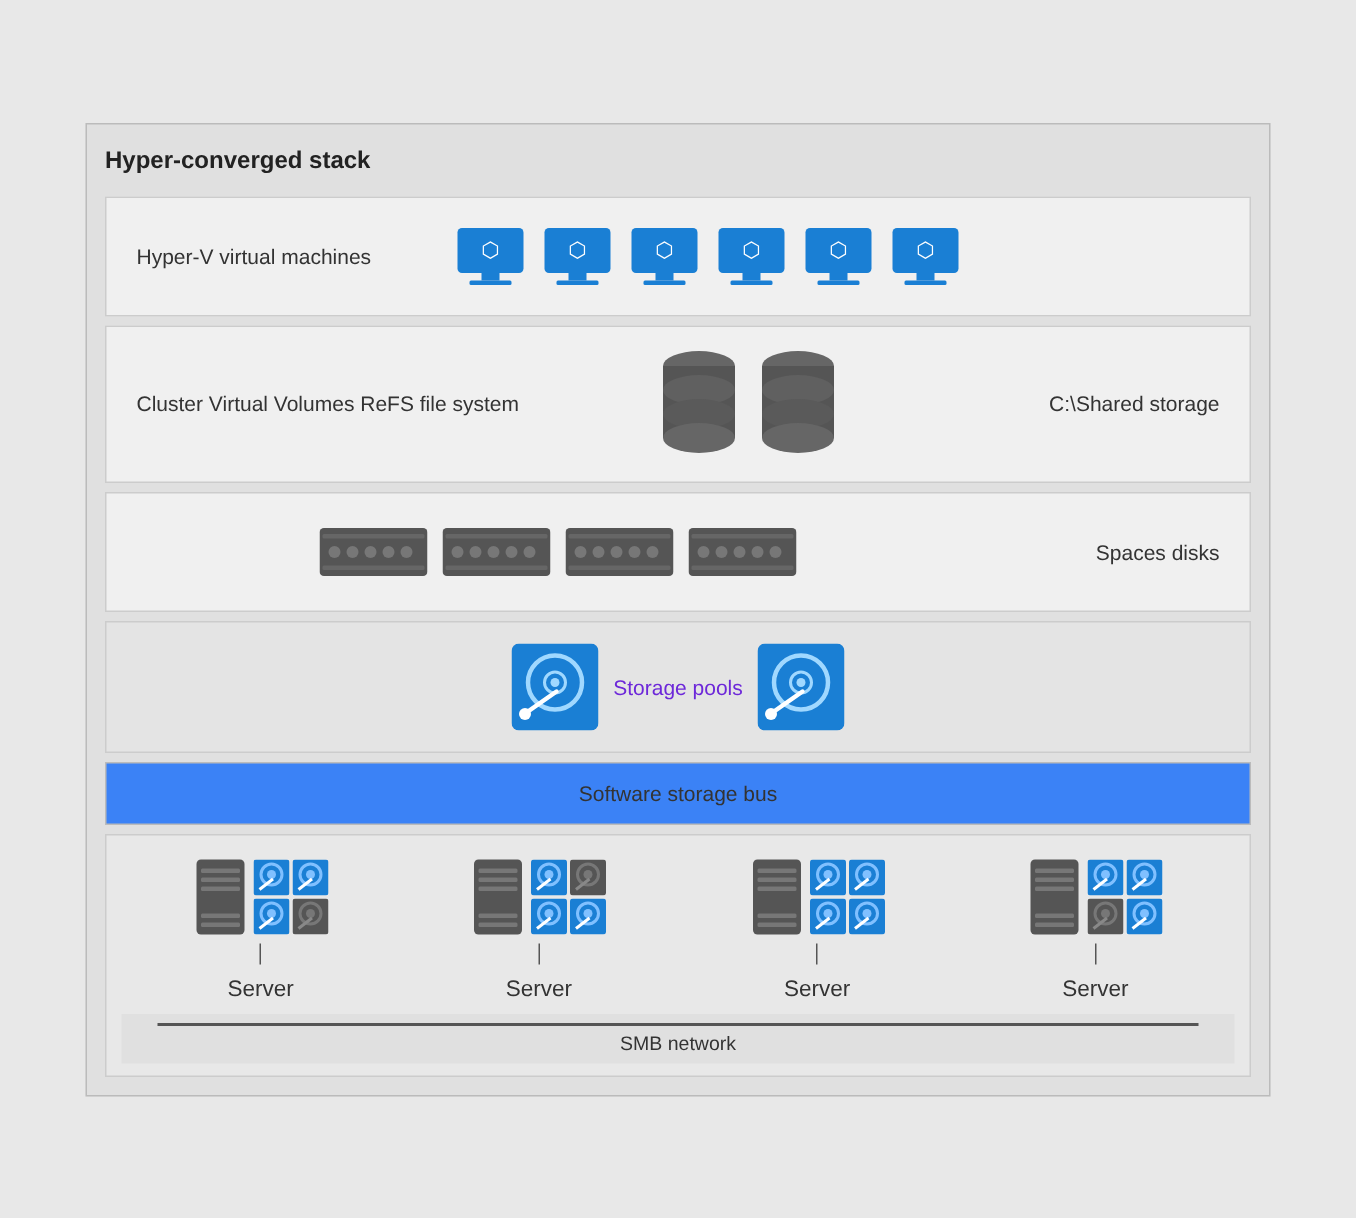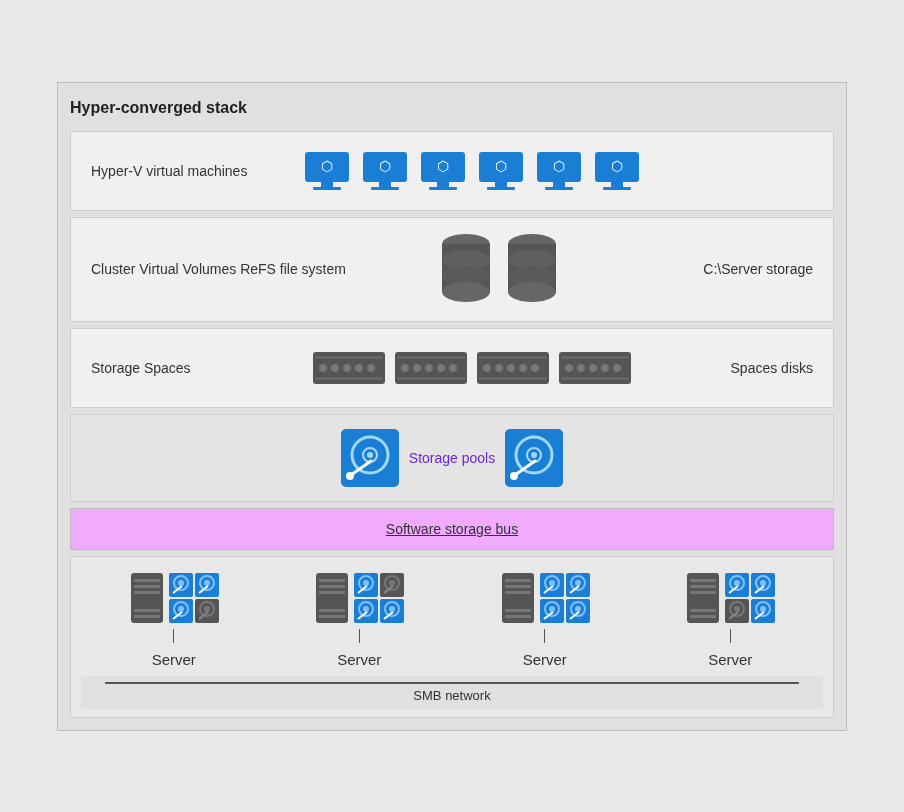--- a/index.html
+++ b/index.html
@@ -57,28 +57,27 @@
 
     
     .monitor-icon {
       display: flex;
       flex-direction: column;
       align-items: center;
     }
 
     
     .bus-layer {
-      background: #f0abfc;
+      background: #3b82f6;
       border: 1px solid #bbb;
       margin-bottom: 6px;
       padding: 12px 20px;
       text-align: center;
       font-size: 14px;
       color: #333;
-      text-decoration: underline;
     }
 
     
     .servers-layer {
       background: #e8e8e8;
       border: 1px solid #ccc;
       padding: 14px 10px 8px 10px;
       display: flex;
       flex-direction: column;
       margin-bottom: 0;
@@ -211,25 +210,24 @@
         <ellipse cx="28" cy="60" rx="24" ry="10" fill="#666"></ellipse>
       </svg>
       <svg width="56" height="75" viewBox="0 0 56 75">
         <ellipse cx="28" cy="12" rx="24" ry="10" fill="#666"></ellipse>
         <rect x="4" y="12" width="48" height="48" fill="#555"></rect>
         <ellipse cx="28" cy="28" rx="24" ry="10" fill="#606060"></ellipse>
         <ellipse cx="28" cy="44" rx="24" ry="10" fill="#5a5a5a"></ellipse>
         <ellipse cx="28" cy="60" rx="24" ry="10" fill="#666"></ellipse>
       </svg>
     </div>
-    <div class="layer-right-label">C:\Server storage</div>
+    <div class="layer-right-label">C:\Shared storage</div>
   </div>
 
   <div class="layer">
-    <div class="layer-label">Storage Spaces</div>
     <div class="layer-icons">
 
       <svg width="72" height="32" viewBox="0 0 72 32">
         <rect x="0" y="0" width="72" height="32" rx="3" fill="#555"></rect>
         <circle cx="10" cy="16" r="4" fill="#777"></circle>
         <circle cx="22" cy="16" r="4" fill="#777"></circle>
         <circle cx="34" cy="16" r="4" fill="#777"></circle>
         <circle cx="46" cy="16" r="4" fill="#777"></circle>
         <circle cx="58" cy="16" r="4" fill="#777"></circle>
         <rect x="2" y="4" width="68" height="3" rx="1" fill="#666"></rect>

